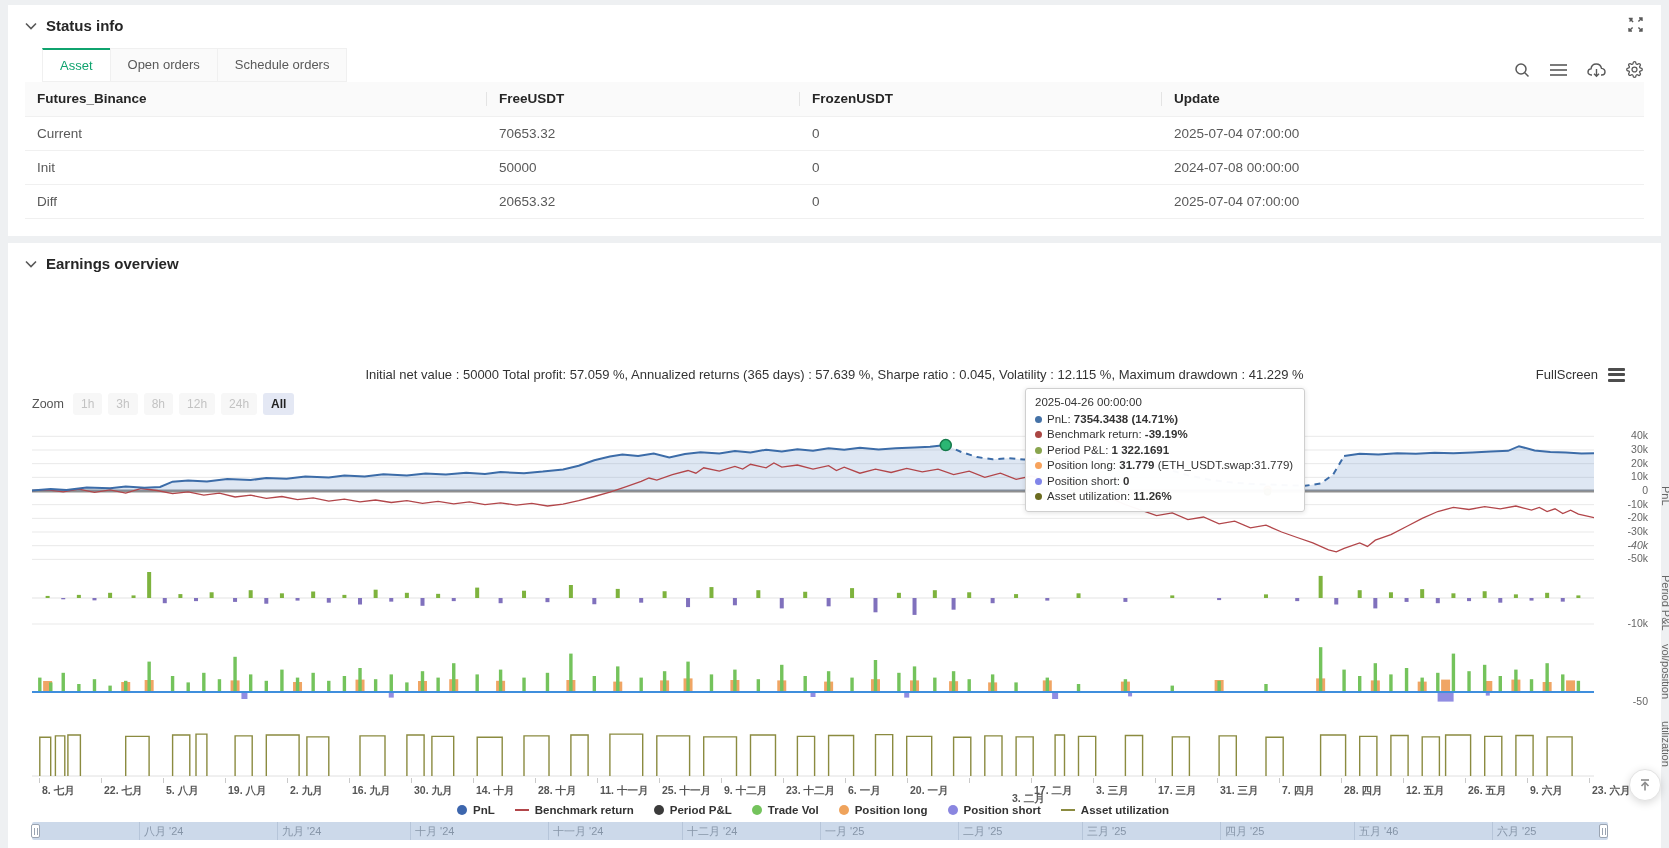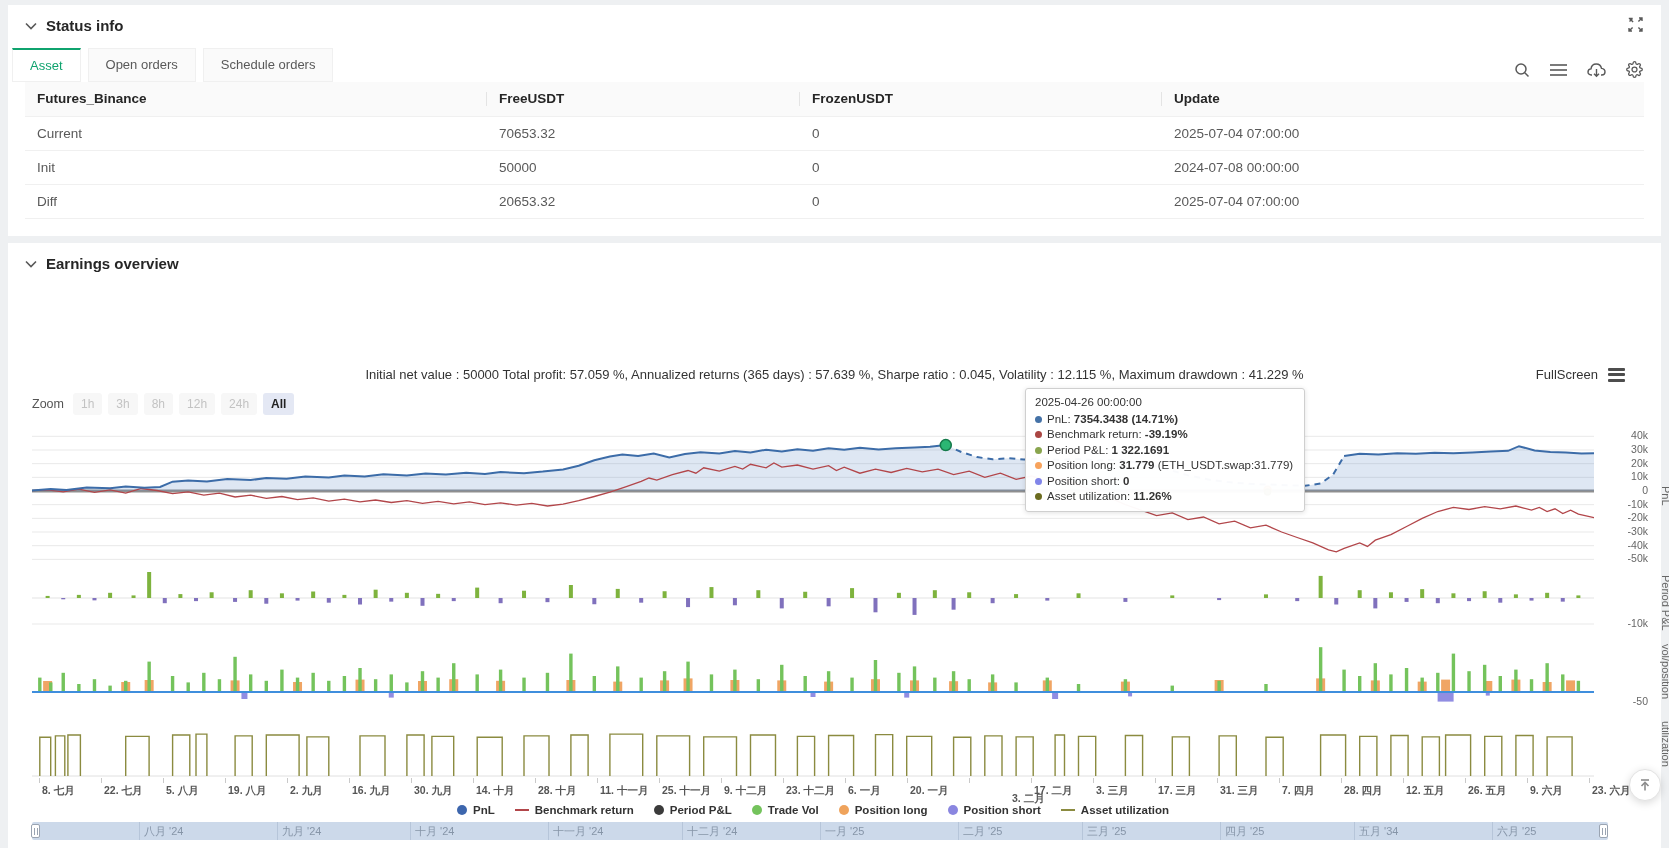--- a/index.html
+++ b/index.html
@@ -5,21 +5,21 @@
   * { box-sizing: border-box; margin: 0; padding: 0; }
   html,body { width:1669px; height:848px; overflow:hidden; background:#eef0f2;
     font-family:"Liberation Sans", sans-serif; color:#333; }
   .card { position:absolute; background:#fff; }
   #card1 { left:8px; top:5px; width:1653px; height:231px; }
   #card2 { left:8px; top:243px; width:1653px; height:605px; }
   .sec-head { position:absolute; left:17px; top:12px; display:flex; align-items:center; gap:9px; }
   .sec-title { font-size:15px; font-weight:700; color:#262626; }
   .chev { width:12px; height:8px; }
   
-  .tabbar { position:absolute; left:4px; height:34px; display:flex;gap:8px; }
+  .tabbar { position:absolute; left:34px; height:34px; display:flex; }
   .tab { height:34px; line-height:31px; padding:0 17px; font-size:13px; border:1px solid #f0f0f0;
          background:#fafafa; color:#595959; margin-right:-1px; cursor:pointer; }
   .tab.active { background:#fff; color:#0fa36e; border-top:2px solid #0fa36e; font-weight:500; }
   .toolicons { position:absolute; right:18px; top:56px; display:flex; gap:20px; align-items:center; }
   .toolicons svg { display:block; }
   #expand1 { position:absolute; right:18px; top:12px; }
   
   table.status { position:absolute; left:17px; top:77px; width:1619px; border-collapse:collapse; table-layout:fixed; font-size:13.5px; }
   table.status th { background:#fafafa; font-weight:700; color:#262626; text-align:left; height:34px; padding:0 12px; position:relative; }
   table.status th:not(:last-child)::after { content:""; position:absolute; right:0; top:10px; height:14px; width:1px; background:#e4e4e4; }
@@ -204,21 +204,21 @@
           <circle cx="1235.5420000000001" cy="67.0936" r="3" fill="#8b8b40" stroke="#6b6b28" stroke-width="1.5"></circle>
         </svg></div>
       <div class="ylab" style="top: 4.32px;">40k</div>
       <div class="ylab" style="top: 17.99px;">30k</div>
       <div class="ylab" style="top: 31.66px;">20k</div>
       <div class="ylab" style="top: 45.33px;">10k</div>
       <div class="ylab" style="top: 59px;">0</div>
       <div class="ylab" style="top: 72.67px;">-10k</div>
       <div class="ylab" style="top: 86.34px;">-20k</div>
       <div class="ylab" style="top: 100.01px;">-30k</div>
-      <div class="ylab" style="top: 113.68px;">-40k</div>
+      <div class="ylab" style="top: 113.68px; font-style: italic;">-40k</div>
       <div class="ylab" style="top: 127.35px;">-50k</div>
       <div class="panel" style="top: 147px;"><svg width="1562" height="61" viewBox="0 0 1562 61">
           <line x1="0" y1="26" x2="1562" y2="26" stroke="#e3e3e3"></line>
           <line x1="0" y1="52" x2="1562" y2="52" stroke="#e9e9e9"></line>
           <rect x="13.620000000000001" y="23.92" width="4" height="2.08" fill="#7eb33e"></rect>
           <rect x="29.240000000000002" y="26" width="4" height="1.3" fill="#8071bd"></rect>
           <rect x="44.86" y="22.88" width="4" height="3.12" fill="#7eb33e"></rect>
           <rect x="60.480000000000004" y="26" width="4" height="2.3400000000000003" fill="#8071bd"></rect>
           <rect x="76.10000000000001" y="20.8" width="4" height="5.2" fill="#7eb33e"></rect>
           <rect x="99.53" y="23.4" width="4" height="2.6" fill="#7eb33e"></rect>
@@ -556,21 +556,21 @@
         <div class="navlab" style="left: 655px;">十二月 '24</div>
         <div class="navsep" style="left: 788px;"></div>
         <div class="navlab" style="left: 793px;">一月 '25</div>
         <div class="navsep" style="left: 926px;"></div>
         <div class="navlab" style="left: 931px;">二月 '25</div>
         <div class="navsep" style="left: 1050px;"></div>
         <div class="navlab" style="left: 1055px;">三月 '25</div>
         <div class="navsep" style="left: 1188px;"></div>
         <div class="navlab" style="left: 1193px;">四月 '25</div>
         <div class="navsep" style="left: 1322px;"></div>
-        <div class="navlab" style="left: 1327px;">五月 '34</div>
+        <div class="navlab" style="left: 1327px;">五月 '46</div>
         <div class="navsep" style="left: 1460px;"></div>
         <div class="navlab" style="left: 1465px;">六月 '25</div>
         <div class="navhandle" style="left: -1px;">
           <i style="left:2px"></i>
           <i style="left:5px"></i>
         </div>
         <div class="navhandle" style="left: 1567px;">
           <i style="left:2px"></i>
           <i style="left:5px"></i>
         </div>

